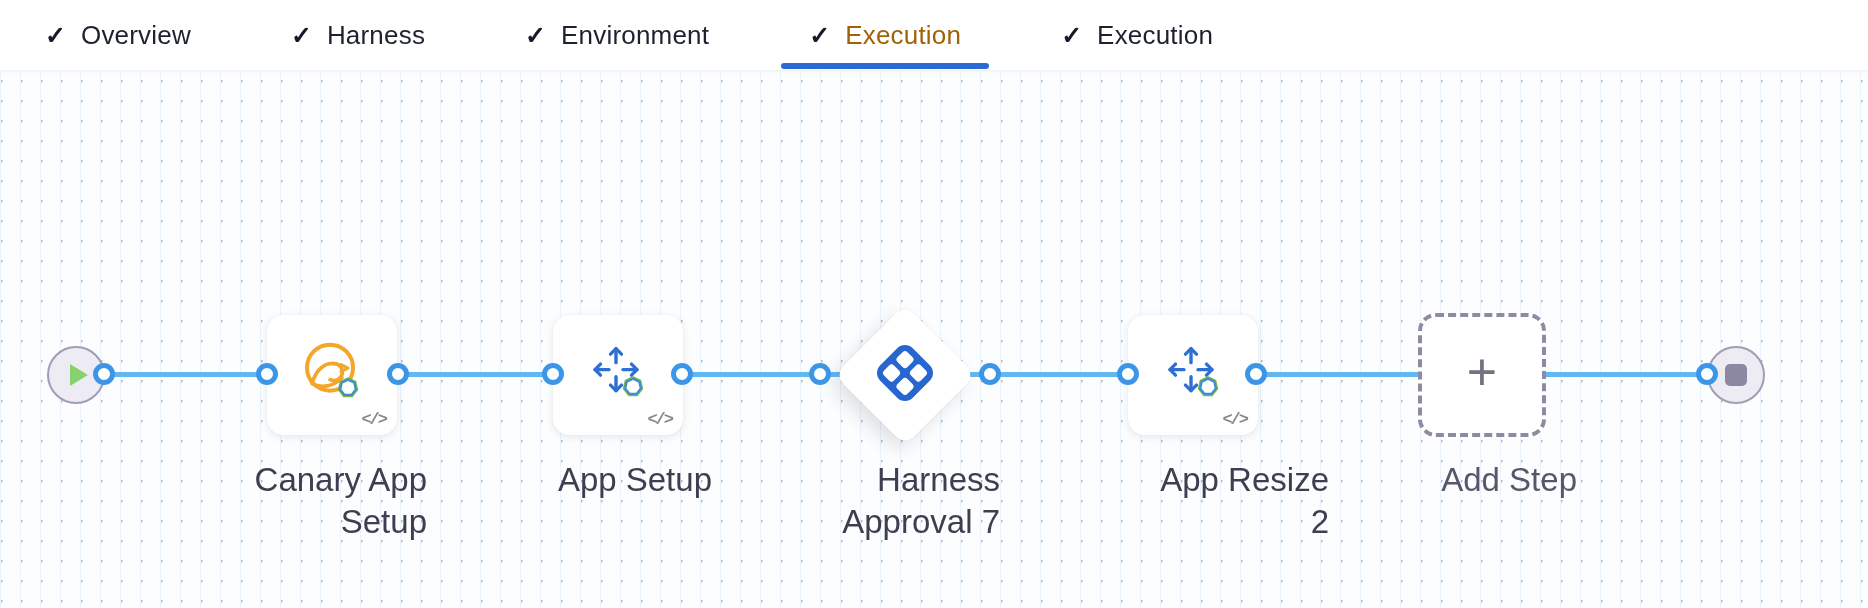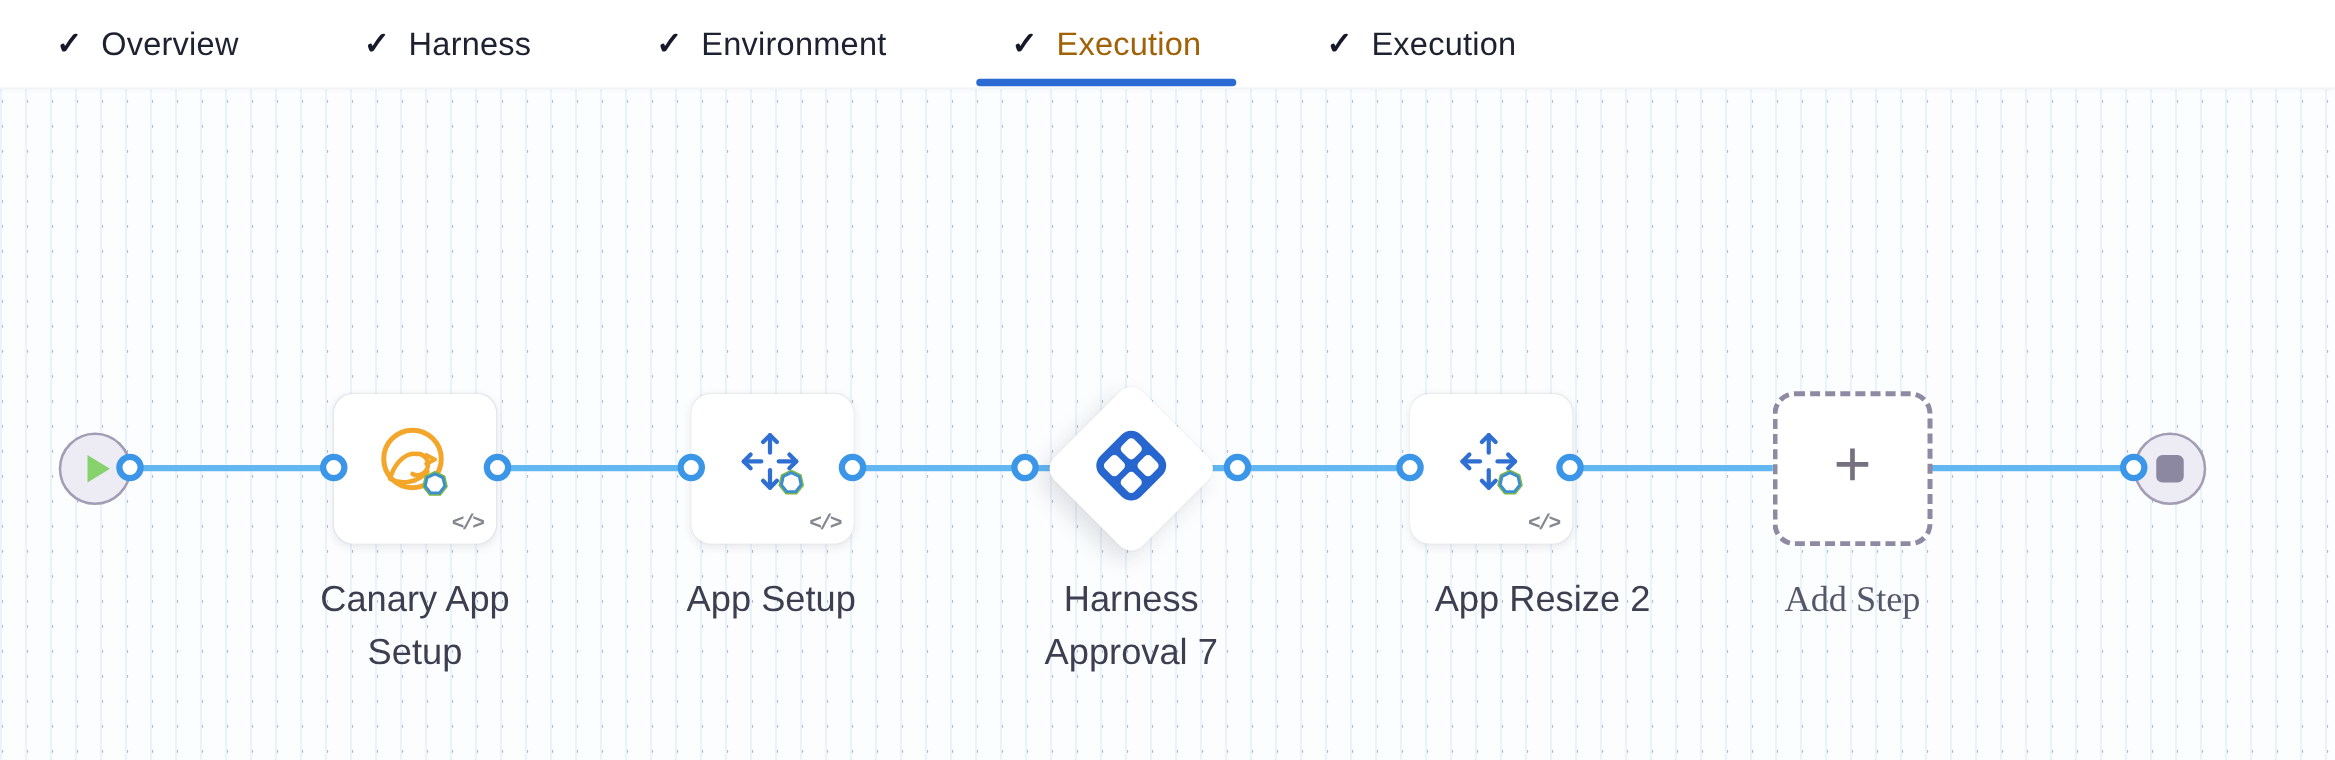--- a/index.html
+++ b/index.html
@@ -56,23 +56,23 @@
   .diamond-logo{position:absolute;left:905px;top:304px;transform:translate(-50%,-50%);
     z-index:3;pointer-events:none;}
 
   
   .add-step{position:absolute;left:1418px;top:242px;width:128px;height:124px;background:#fff;
     border:4px dashed #8f8aa3;border-radius:18px;box-sizing:border-box;z-index:2;
     display:flex;align-items:center;justify-content:center;cursor:pointer;}
   .plus-glyph{font-size:52px;font-weight:400;color:#76717f;line-height:1;margin-top:-6px;}
 
   
-  .node-label{position:absolute;top:388px;width:190px;text-align:center;
-    font-size:29px;line-height:42px;color:#3d3f50;z-index:2;}
-  .node-label.light{color:#55586a;font-family:Liberation Serif, serif;}
+  .node-label{position:absolute;top:388px;width:190px;text-align:right;
+    font-size:33px;line-height:42px;color:#3d3f50;z-index:2;}
+  .node-label.light{color:#55586a;}
 </style>
 </head>
 <body>
 
 <div class="tabbar">
   <div class="tab">
     <span class="check">✓</span>
     <span class="tab-label">Overview</span>
   </div>
   <div class="tab">

